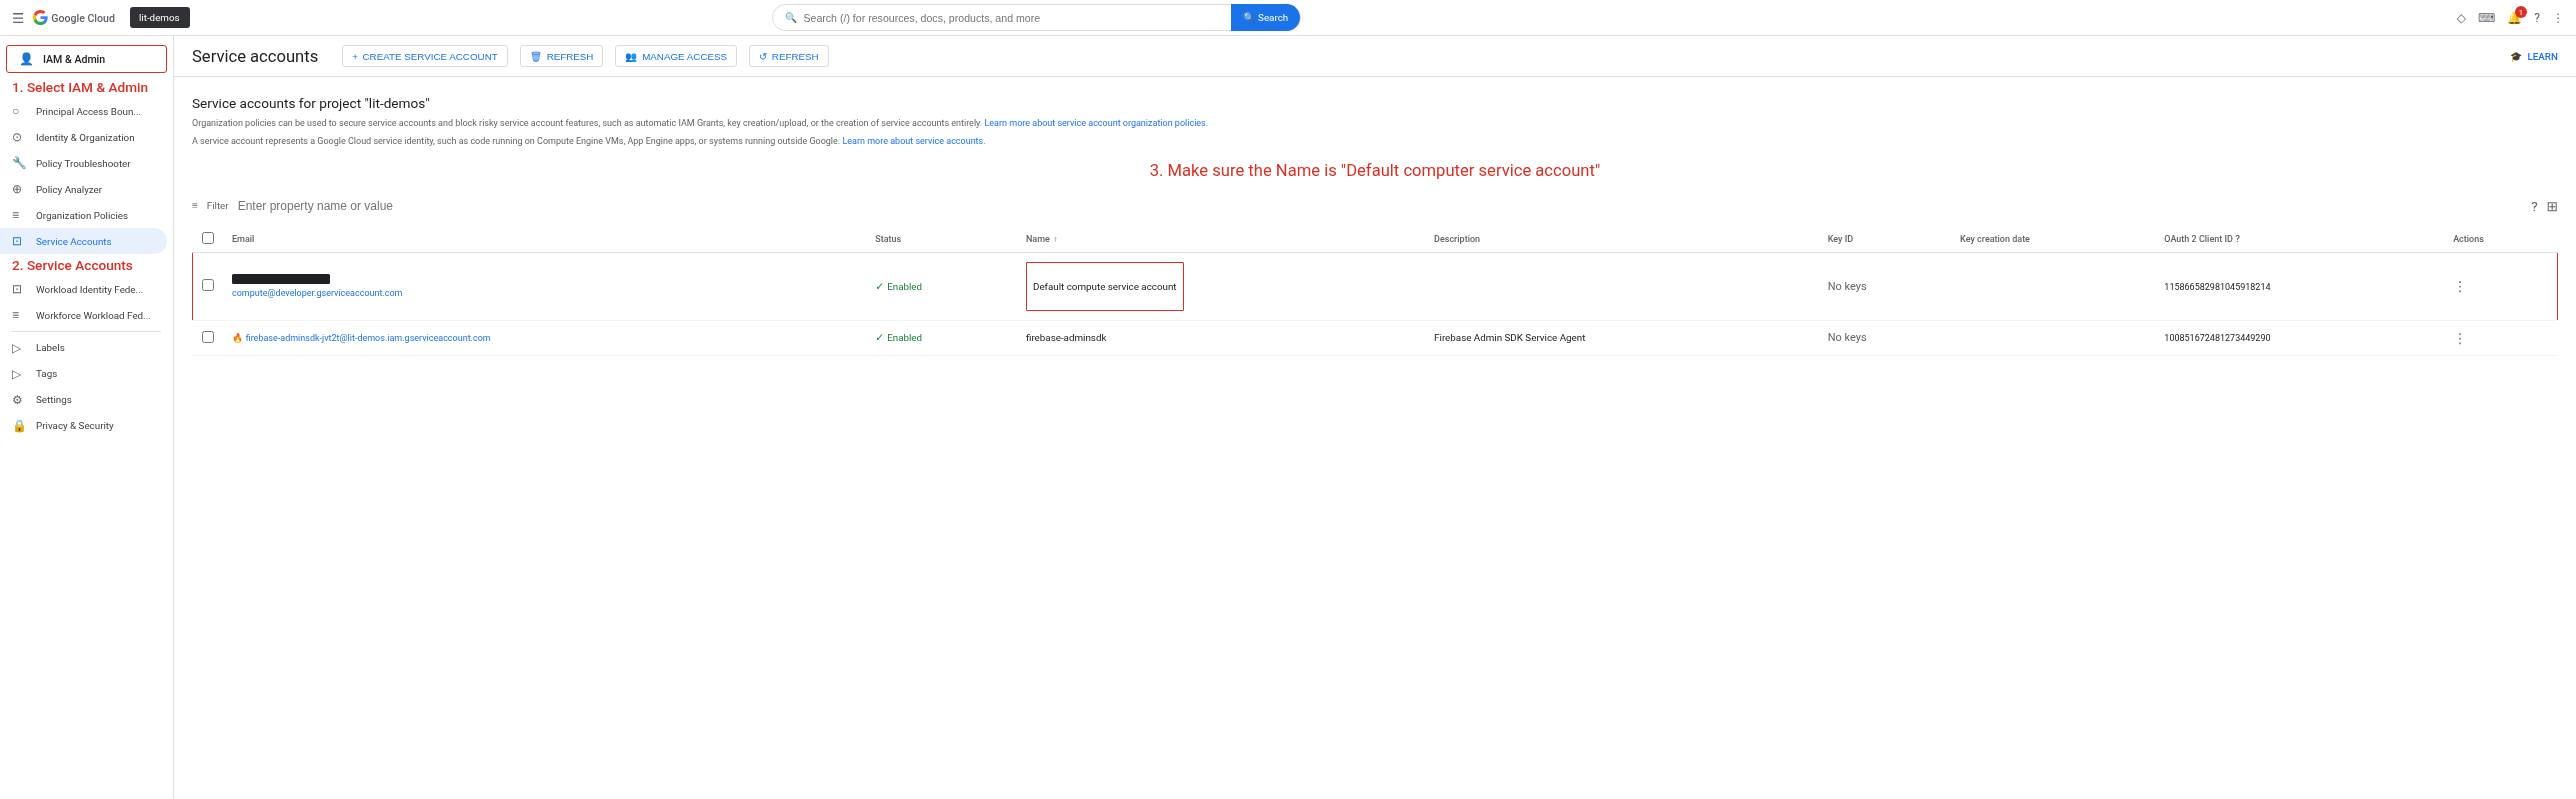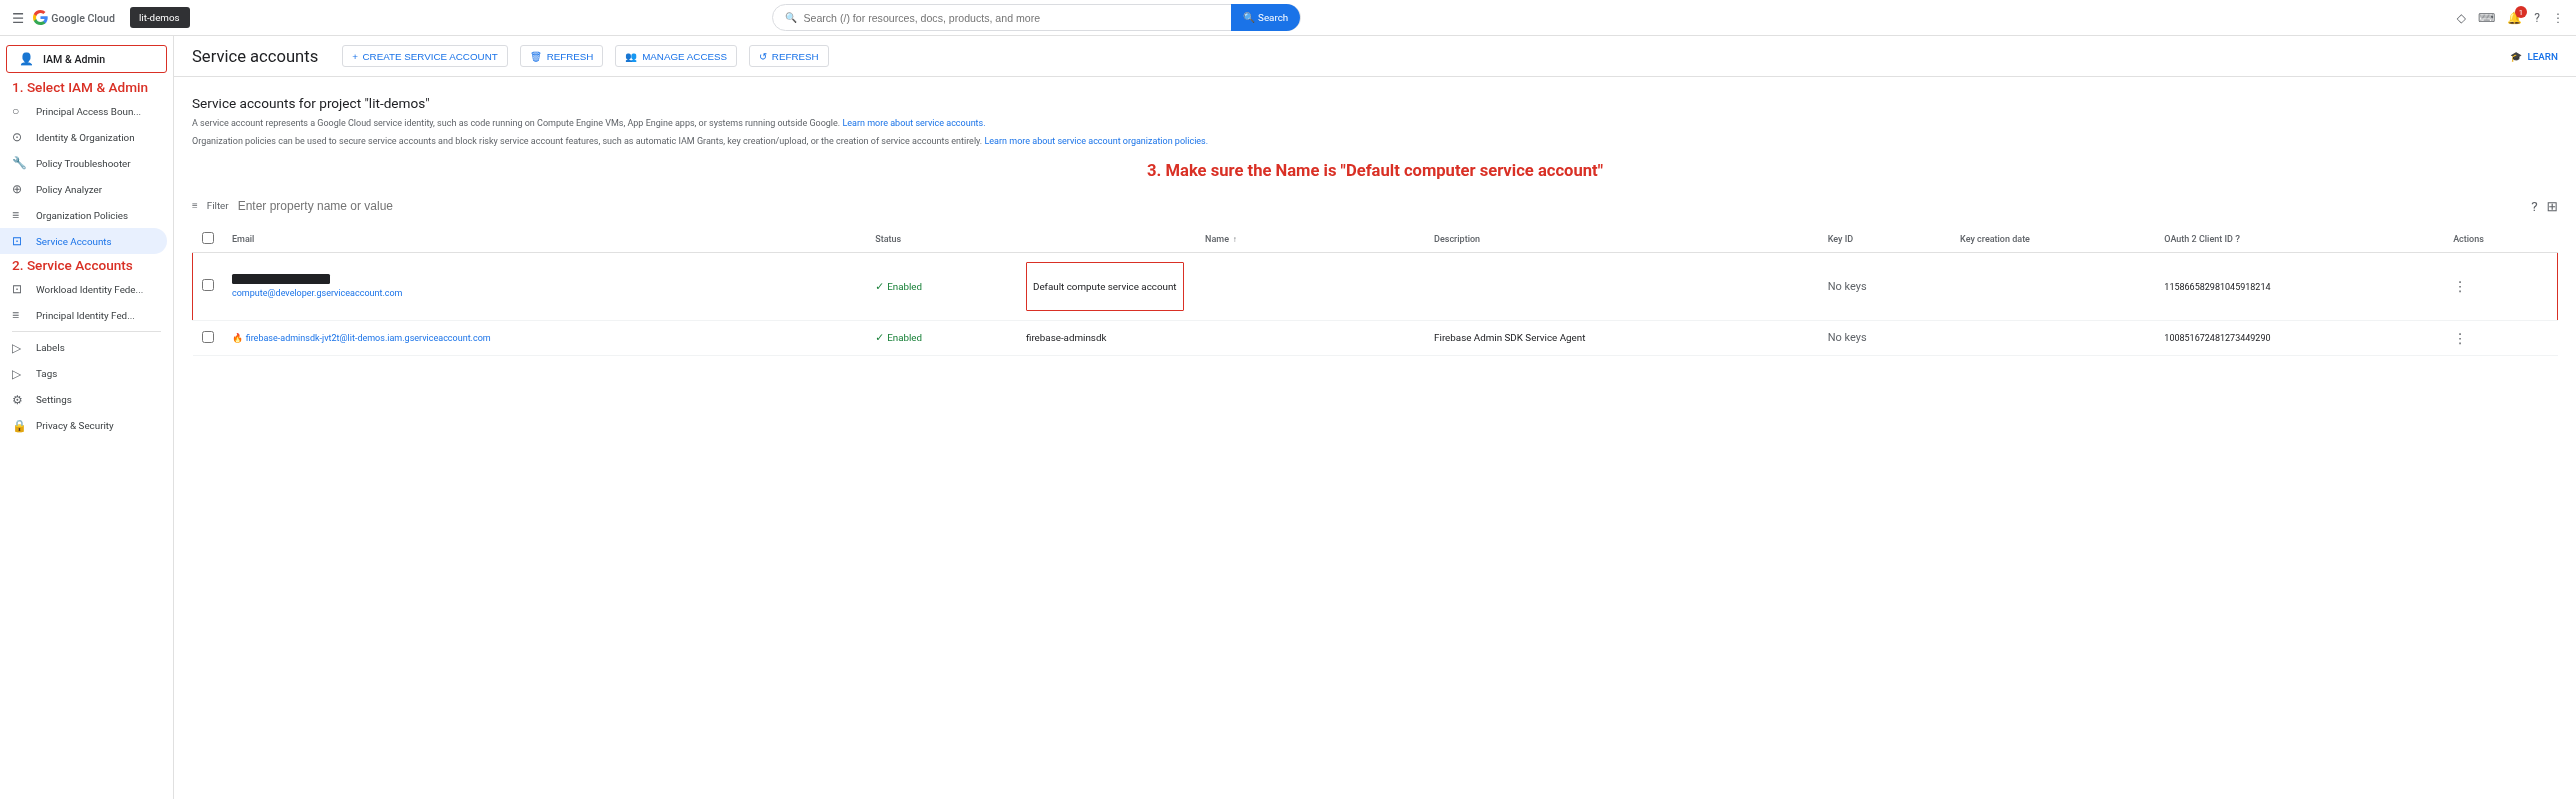--- a/index.html
+++ b/index.html
@@ -184,21 +184,21 @@
     
     .content-area { padding: 18px; }
 
     .content-title { font-size: 13.6px; font-weight: 400; margin-bottom: 6px; }
     .content-desc { font-size: 9px; color: #5f6368; margin-bottom: 4.5px; line-height: 1.5; }
     .content-desc a { color: #1a73e8; text-decoration: none; }
 
     .step3-label {
       color: #d93025;
       font-size: 16.6px;
-      font-weight: 700;
+      font-weight: 400;
       text-align: center;
       margin: 12px 0;
     }
 
     
     .filter-bar {
       display: flex;
       align-items: center;
       gap: 9px;
       padding: 6px 0;
@@ -341,21 +341,21 @@
       <span class="icon">⊡</span>
       <span>Service Accounts</span>
     </div>
     <div class="step-label">2. Service Accounts</div>
     <div class="sidebar-item">
       <span class="icon">⊡</span>
       <span>Workload Identity Fede...</span>
     </div>
     <div class="sidebar-item">
       <span class="icon">≡</span>
-      <span>Principal Identity Fed...</span>
+      <span>Workforce Workload Fed...</span>
     </div>
     <div class="sidebar-divider"></div>
     <div class="sidebar-item">
       <span class="icon">▷</span>
       <span>Labels</span>
     </div>
     <div class="sidebar-item">
       <span class="icon">▷</span>
       <span>Tags</span>
     </div>
@@ -391,26 +391,26 @@
       </button>
       <div class="learn-btn">
         <span>🎓</span>
         <span>LEARN</span>
       </div>
     </div>
 
     <div class="content-area">
       <div class="content-title">Service accounts for project "lit-demos"</div>
       <p class="content-desc">
+        <span>Organization policies can be used to secure service accounts and block risky service account features, such as automatic IAM Grants, key creation/upload, or the creation of service accounts entirely.</span>
+        <a href="#">Learn more about service account organization policies.</a>
+      </p>
+      <p class="content-desc">
         <span>A service account represents a Google Cloud service identity, such as code running on Compute Engine VMs, App Engine apps, or systems running outside Google.</span>
         <a href="#">Learn more about service accounts.</a>
-      </p>
-      <p class="content-desc">
-        <span>Organization policies can be used to secure service accounts and block risky service account features, such as automatic IAM Grants, key creation/upload, or the creation of service accounts entirely.</span>
-        <a href="#">Learn more about service account organization policies.</a>
       </p>
 
       <div class="step3-label">3. Make sure the Name is "Default computer service account"</div>
 
       <div class="filter-bar">
         <span class="filter-icon">≡</span>
         <span style="color:#5f6368;font-size:9.8px;">Filter</span>
         <input class="filter-input" type="text" placeholder="Enter property name or value" style="">
         <div class="header-right-icons">
           <span class="help-circle">?</span>
@@ -424,21 +424,21 @@
             <tr>
               <th style="width:24px;">
                 <input type="checkbox" class="checkbox" style="">
               </th>
               <th>
                 <span>Email</span>
               </th>
               <th>
                 <span>Status</span>
               </th>
-              <th style="cursor:pointer;text-align:center;">
+              <th style="cursor:pointer;">
                 <span>Name</span>
                 <span class="sort-arrow">↑</span>
               </th>
               <th>
                 <span>Description</span>
               </th>
               <th>
                 <span>Key ID</span>
               </th>
               <th>

